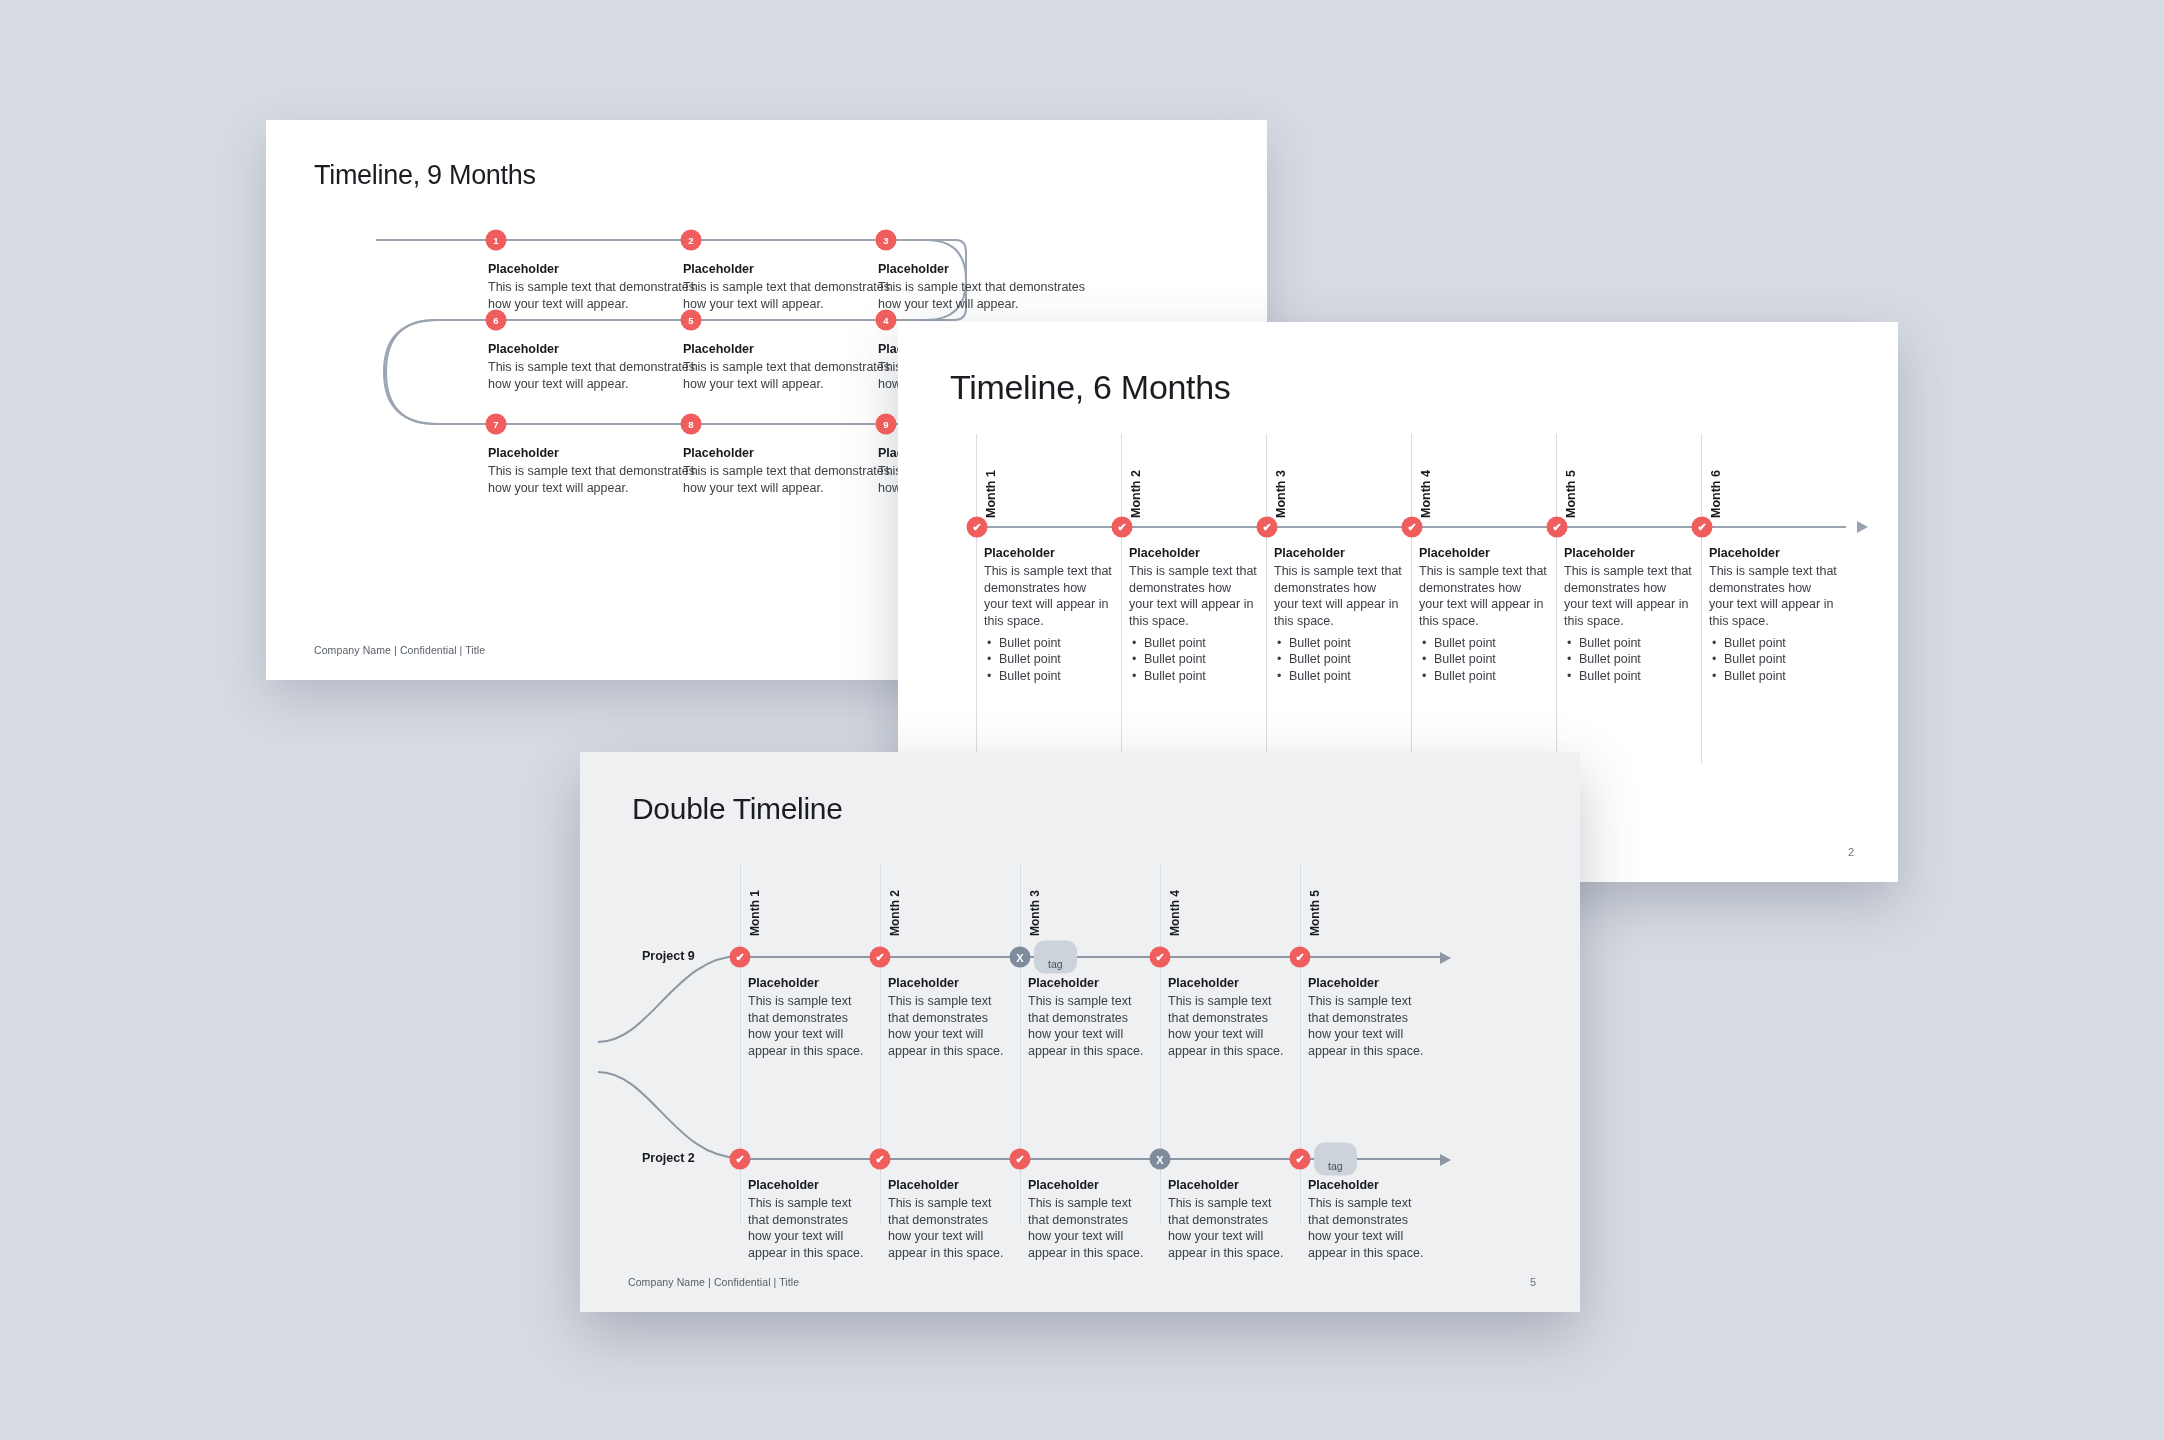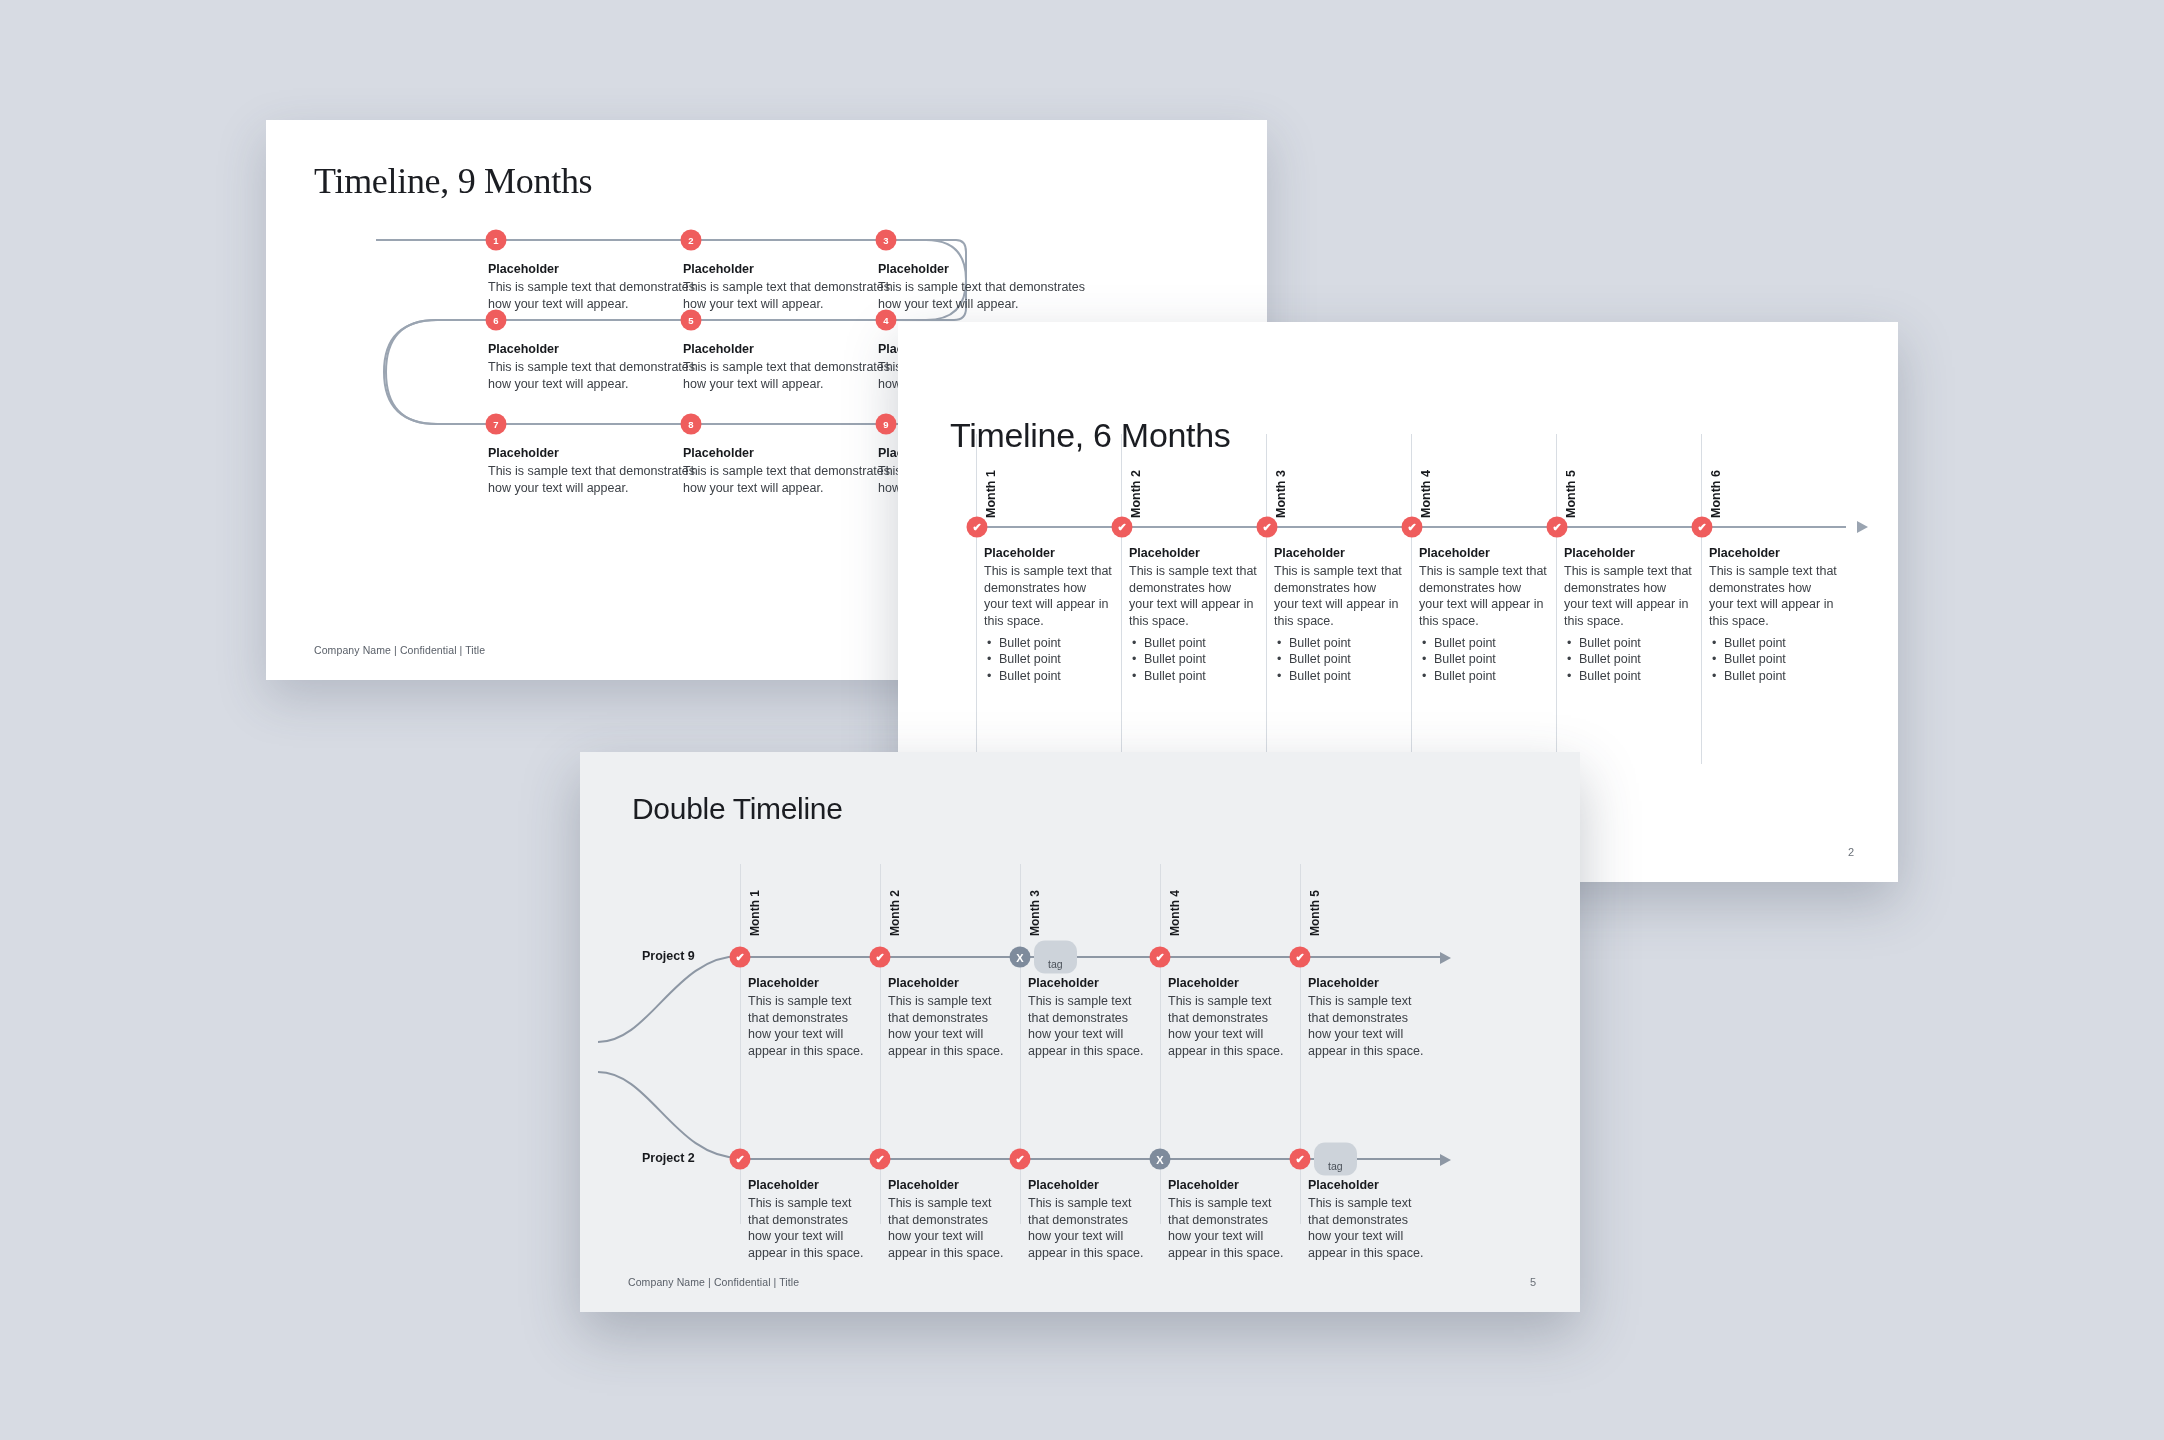--- a/index.html
+++ b/index.html
@@ -18,23 +18,22 @@
   }
 
   
   #slide-nine {
     left: 266px; top: 120px;
     width: 1001px; height: 560px;
     box-shadow: 0 18px 46px rgba(60,70,90,0.22);
   }
   #slide-nine .slide-title {
     position: absolute; left: 48px; top: 40px;
-    font-size: 36px; font-weight: 400; color: #1b1d22;
+    font-size: 27px; font-weight: 400; color: #1b1d22;
     letter-spacing: -0.3px;
-    font-family: Liberation Serif, serif;
   }
   .nine-canvas { position: absolute; left: 0; top: 0; width: 100%; height: 100%; }
   .nine-row { position: absolute; left: 0; width: 100%; height: 150px; }
   .nine-cell { position: absolute; width: 210px; }
   .ph-title { font-size: 12.5px; font-weight: 700; color: #17191d; margin-bottom: 3px; }
   .ph-body  { font-size: 12.5px; color: #3c4046; line-height: 1.33; }
 
   .dot {
     position: absolute;
     width: 21px; height: 21px; border-radius: 50%;
@@ -70,21 +69,20 @@
   
   #slide-six {
     left: 898px; top: 322px;
     width: 1000px; height: 560px;
     box-shadow: 0 20px 50px rgba(55,65,85,0.26);
   }
   #slide-six .slide-title {
     position: absolute; left: 52px; top: 46px;
     font-size: 34px; font-weight: 400; color: #1b1d22;
     letter-spacing: -0.3px;
-    margin-top: 48px;
   }
   .six-grid {
     position: absolute; left: 78px; top: 112px;
     width: 870px; height: 330px;
   }
   .six-col {
     position: absolute; top: 0; width: 145px; height: 330px;
     border-left: 1px solid #d8dde3;
   }
   .month-vert {

